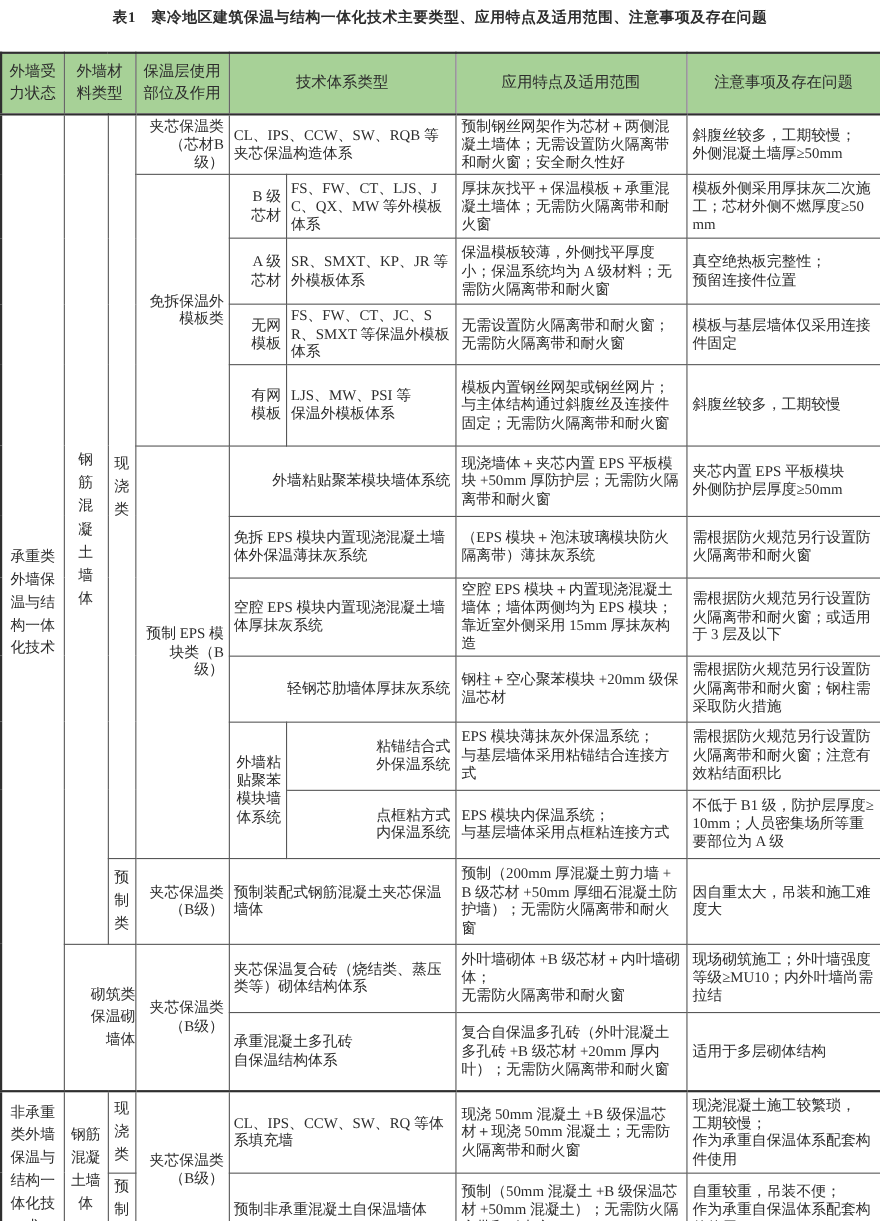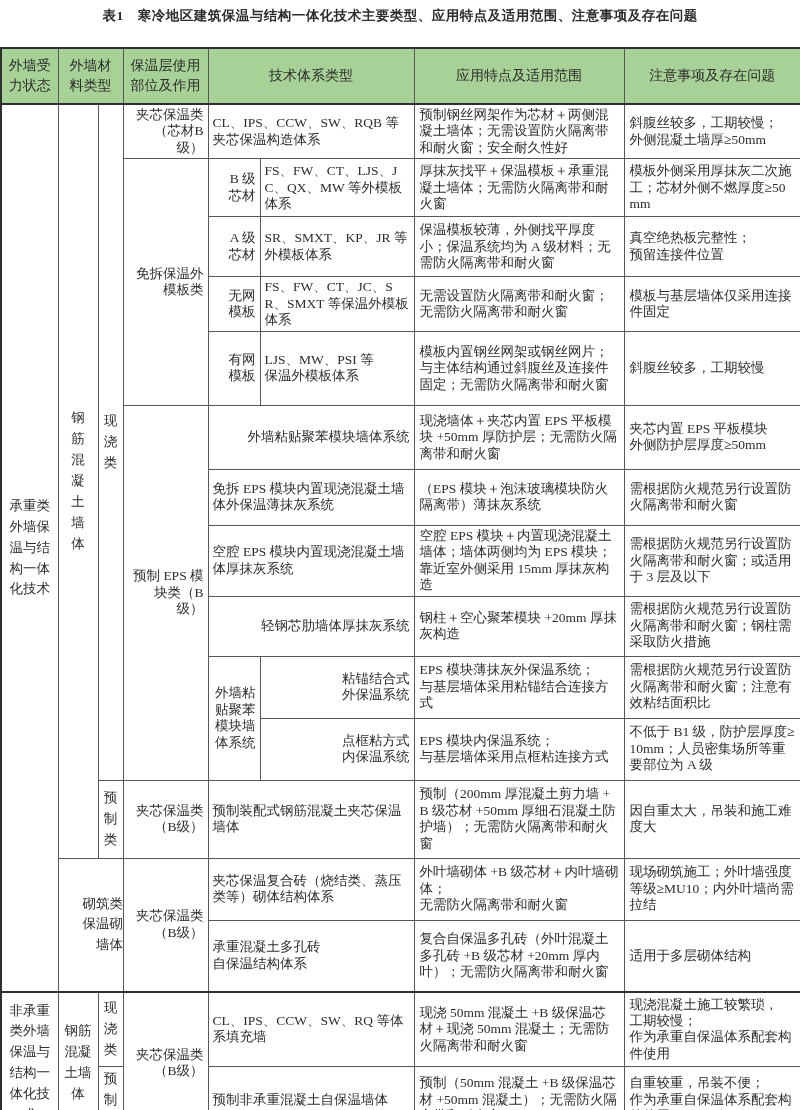--- a/index.html
+++ b/index.html
@@ -100,21 +100,21 @@
       <td class="l feat">（EPS 模块＋泡沫玻璃模块防火隔离带）薄抹灰系统</td>
       <td class="l feat">需根据防火规范另行设置防火隔离带和耐火窗</td>
     </tr>
     <tr style="height:58px">
       <td class="l" colspan="2">空腔 EPS 模块内置现浇混凝土墙体厚抹灰系统</td>
       <td class="l feat">空腔 EPS 模块＋内置现浇混凝土墙体；墙体两侧均为 EPS 模块；靠近室外侧采用 15mm 厚抹灰构造</td>
       <td class="l feat">需根据防火规范另行设置防火隔离带和耐火窗；或适用于 3 层及以下</td>
     </tr>
     <tr style="height:60px">
       <td class="c" colspan="2">轻钢芯肋墙体厚抹灰系统</td>
-      <td class="l feat">钢柱＋空心聚苯模块 +20mm 厚抹灰构造</td>
+      <td class="l feat">钢柱＋空心聚苯模块 +20mm 级保温芯材</td>
       <td class="l feat">需根据防火规范另行设置防火隔离带和耐火窗；钢柱需采取防火措施</td>
     </tr>
     <tr style="height:62px">
       <td class="c" rowspan="2">外墙粘贴聚苯模块墙体系统</td>
       <td class="c">粘锚结合式
 外保温系统</td>
       <td class="l feat">EPS 模块薄抹灰外保温系统；
 与基层墙体采用粘锚结合连接方式</td>
       <td class="l feat">需根据防火规范另行设置防火隔离带和耐火窗；注意有效粘结面积比</td>
     </tr>

